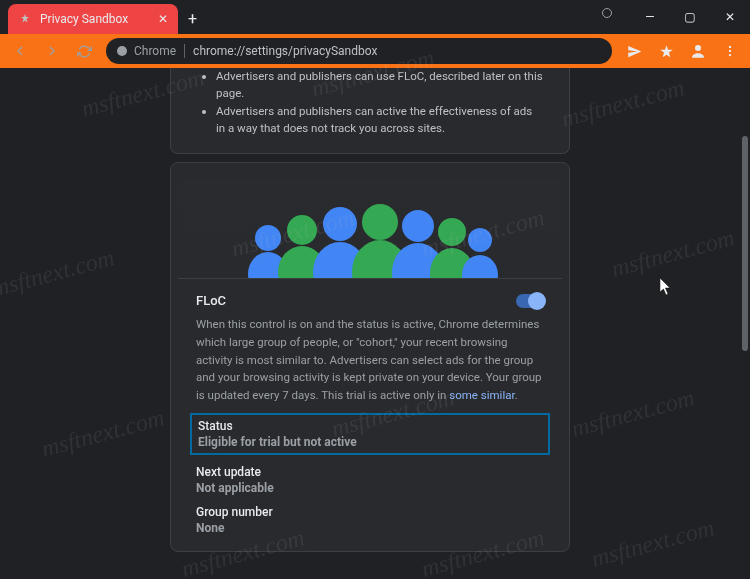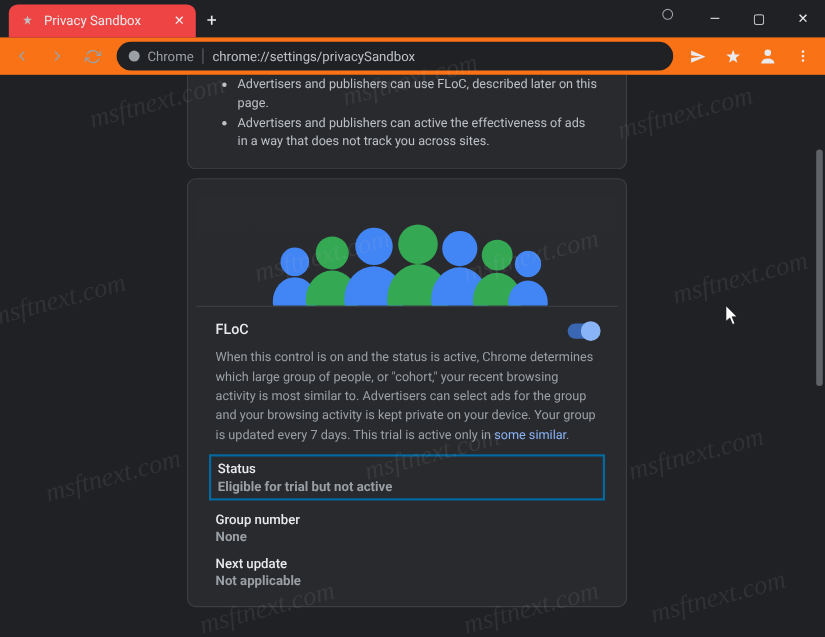--- a/index.html
+++ b/index.html
@@ -159,26 +159,26 @@
       </div>
       <div class="desc">
         <span>When this control is on and the status is active, Chrome determines which large group of people, or "cohort," your recent browsing activity is most similar to. Advertisers can select ads for the group and your browsing activity is kept private on your device. Your group is updated every 7 days. This trial is active only in </span><a href="#">some similar</a><span>.</span>
       </div>
 
       <div class="status-hl">
         <div class="lbl">Status</div>
         <div class="val">Eligible for trial but not active</div>
       </div>
       <div class="sub">
+        <div class="lbl">Next update</div>
+        <div class="val">Not applicable</div>
+      </div>
+      <div class="sub">
         <div class="lbl">Group number</div>
         <div class="val">None</div>
-      </div>
-      <div class="sub">
-        <div class="lbl">Next update</div>
-        <div class="val">Not applicable</div>
       </div>
 
     </div>
   </div>
   <div class="scrollbar"></div>
 </div>
 
 <div class="cursor">
   <svg width="14" height="18" viewBox="0 0 14 18" fill="white" stroke="black" stroke-width="0.5">
       <path d="M0 0 L0 14 L3.5 11 L6 17 L8 16 L5.5 10 L10 10 Z"></path>

